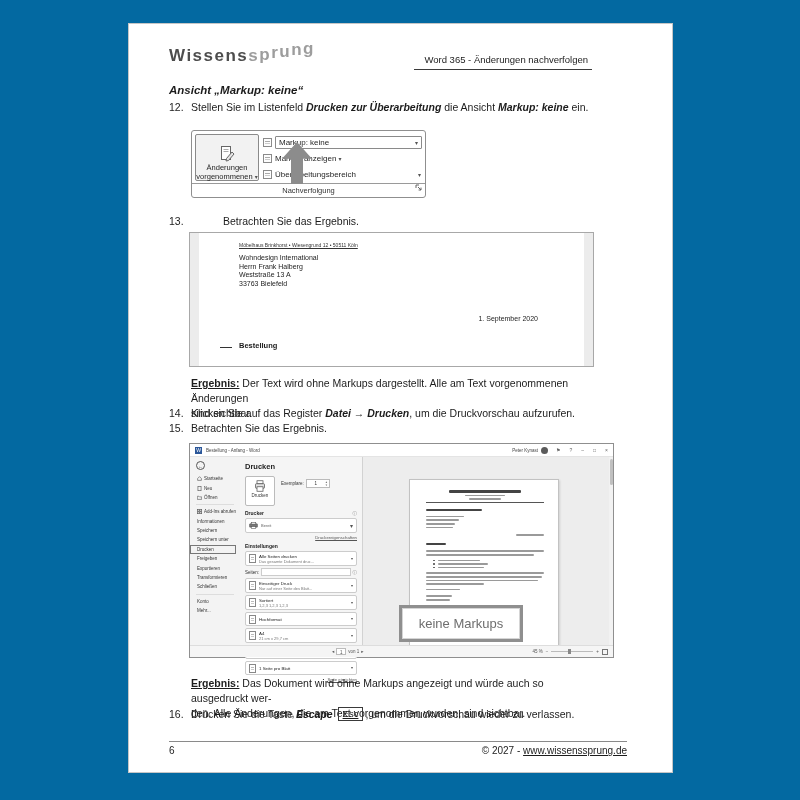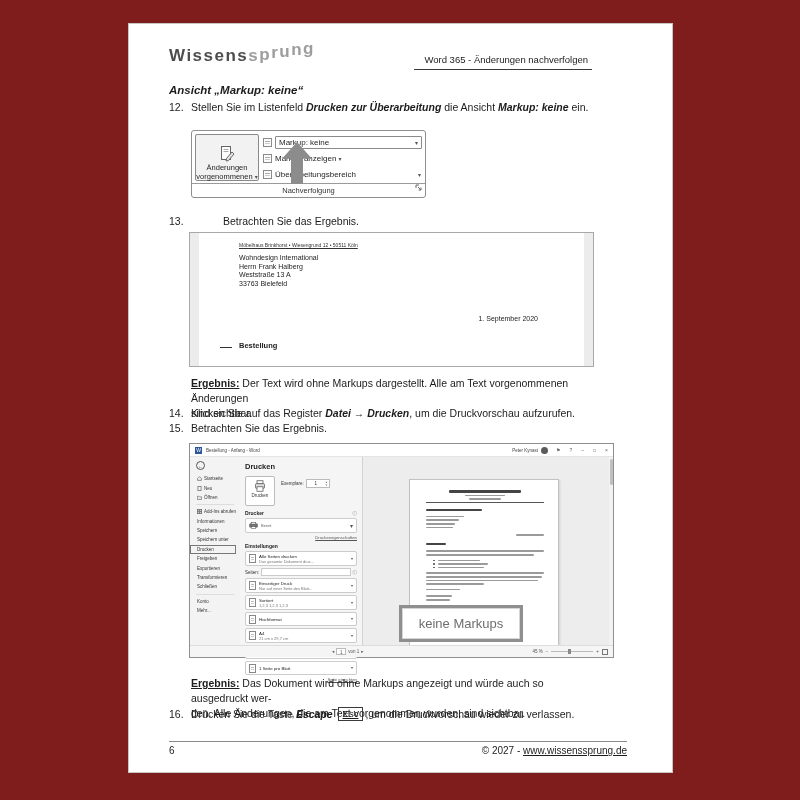--- a/index.html
+++ b/index.html
@@ -1,17 +1,17 @@
 <!DOCTYPE html>
 <html><head>
 <meta charset="utf-8">
 <style>
   * { margin:0; padding:0; box-sizing:border-box; }
   html,body { width:800px; height:800px; background:#fff; font-family:"Liberation Sans", sans-serif; color:#1c1c1c; }
-  .canvas { position:relative; width:800px; height:800px; background:#7f1d1d; overflow:hidden; }
+  .canvas { position:relative; width:800px; height:800px; background:#0369a1; overflow:hidden; }
   .sheet { position:absolute; left:128px; top:23px; width:545px; height:750px; background:#fff; border:1px solid #c6c6c6; }
 
   
   .logo { position:absolute; left:40px; top:22px; font-size:17px; font-weight:bold; letter-spacing:1.5px; color:#4d4d4d; white-space:nowrap; }
   .logo .lt { color:#9d9d9d; font-weight:bold; }
   .topic { position:absolute; top:30px; right:80px; font-size:9.5px; color:#1c1c1c; border-bottom:1px solid #3a3a3a; padding:0 4px 4px 10px; }
 
   
   .title { position:absolute; left:40px; top:60px; font-size:11.5px; font-weight:bold; font-style:italic; }
   .step { position:absolute; left:40px; width:432px; display:flex; font-size:10.5px; line-height:15px; }

